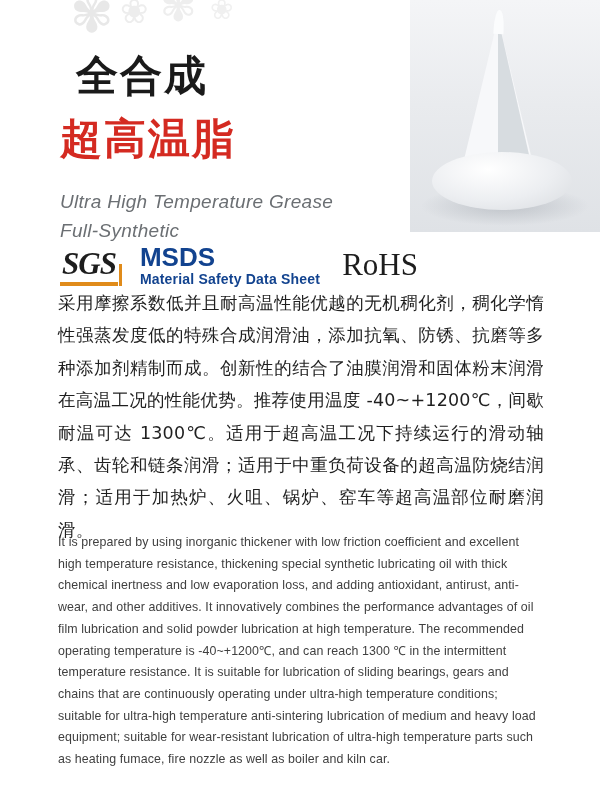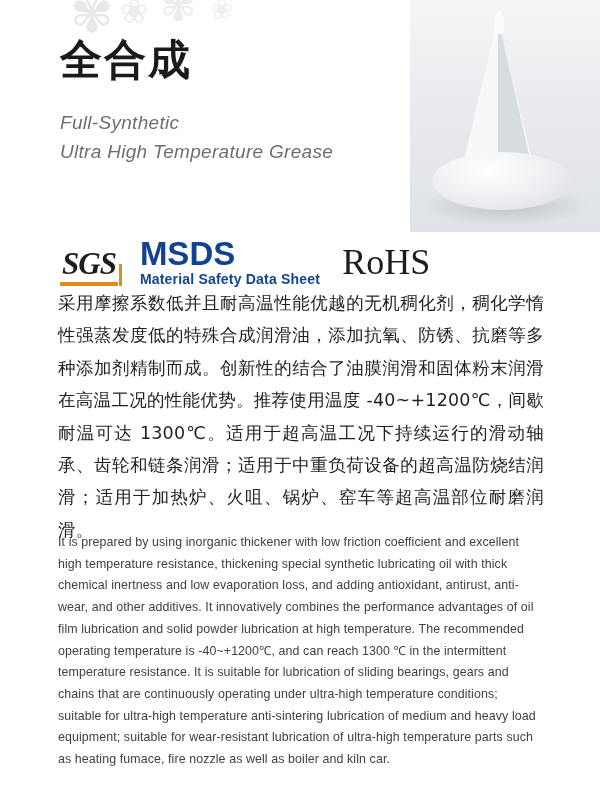--- a/index.html
+++ b/index.html
@@ -104,21 +104,21 @@
     top: 36px;
     width: 340px;
   }
   .title-cn-1 {
     font-family: "DejaVu Sans", "Liberation Sans", sans-serif;
     font-size: 42px;
     font-weight: 700;
     color: #1a1a1a;
     letter-spacing: 2px;
     line-height: 1.12;
-    margin: 0;
+    margin: 16px;
   }
   .title-cn-2 {
     font-family: "DejaVu Sans", "Liberation Sans", sans-serif;
     font-size: 42px;
     font-weight: 700;
     color: #d42a21;
     letter-spacing: 2px;
     line-height: 1.12;
     margin: 2px 0 0 0;
   }
@@ -170,35 +170,35 @@
     width: 3px;
     height: 22px;
     background: #e08b1a;
   }
   .msds {
     line-height: 1;
   }
   .msds-main {
     font-family: "Liberation Sans", sans-serif;
     font-weight: 700;
-    font-size: 33px;
+    font-size: 26px;
     color: #12438f;
     letter-spacing: 0px;
   }
   .msds-sub {
     font-family: "Liberation Sans", sans-serif;
     font-size: 14px;
     font-weight: 700;
     color: #12438f;
     letter-spacing: 0.2px;
     margin-top: 2px;
   }
   .rohs {
     font-family: "Liberation Serif", serif;
-    font-size: 36px;
+    font-size: 31px;
     color: #1d1d1d;
     letter-spacing: 0px;
     padding-bottom: 3px;
   }
 
   
   .body-cn {
     position: absolute;
     left: 58px;
     top: 287px;
@@ -238,23 +238,24 @@
 <div class="product-photo">
   <div class="grease-cone"></div>
   <div class="grease-cone-shade"></div>
   <div class="grease-tip"></div>
   <div class="grease-base-shadow"></div>
   <div class="grease-base"></div>
 </div>
 
 <div class="headings">
   <div class="title-cn-1">全合成</div>
+  <div class="title-cn-2">超高温脂</div>
   <div class="subtitle-en">
+    <div>Ultra High Temperature Grease</div>
     <div>Full-Synthetic</div>
-    <div>Ultra High Temperature Grease</div>
   </div>
 </div>
 
 <div class="certs">
   <div class="sgs">
     <div class="sgs-text">SGS</div>
     <div class="sgs-bar"></div>
     <div class="sgs-tick"></div>
   </div>
   <div class="msds">

